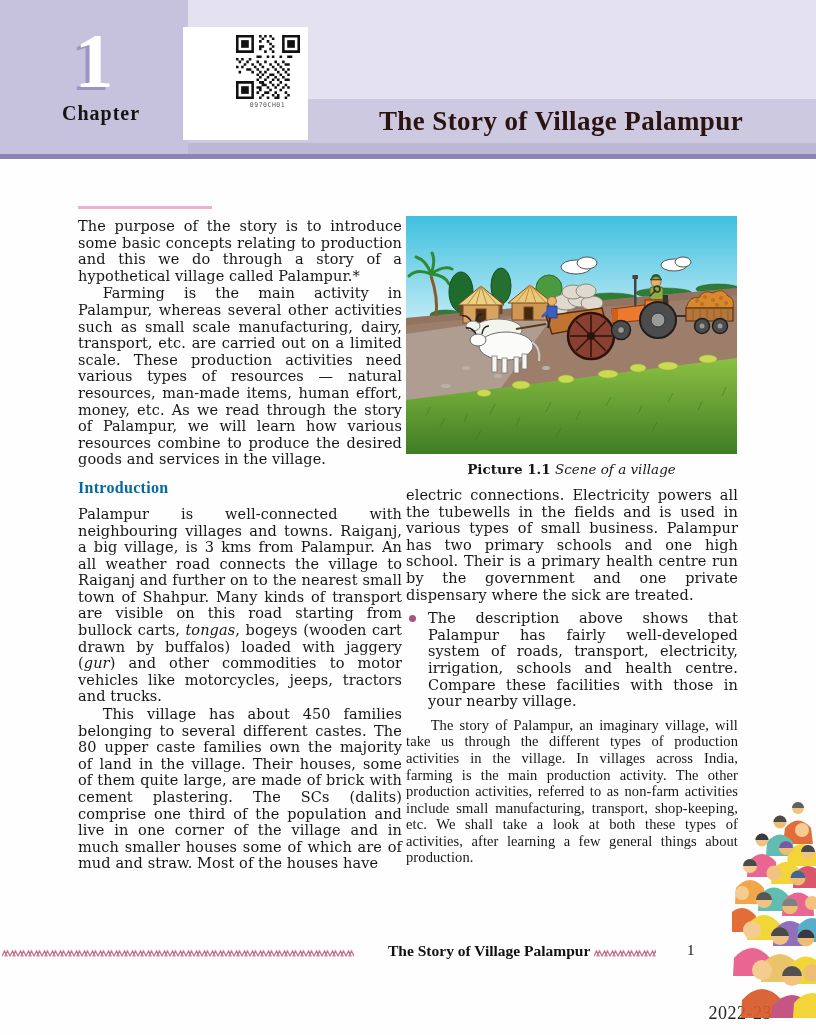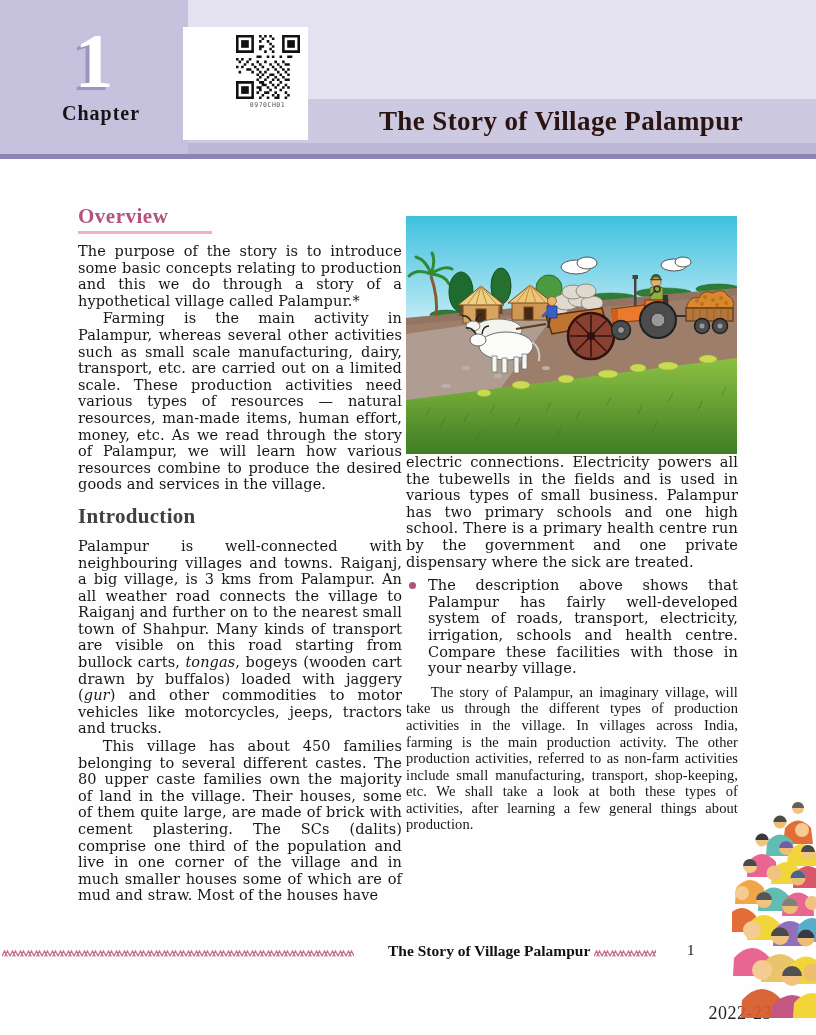--- a/index.html
+++ b/index.html
@@ -24,21 +24,21 @@
   .qr-label{font-family:"DejaVu Sans Mono",monospace;font-size:6.5px;color:#555;letter-spacing:.5px;}
 
   
   .col-left{position:absolute;left:78px;top:204px;width:324px;}
   .col-right{position:absolute;left:406px;top:216px;width:332px;}
   p{margin:0 0 1px 0;text-align:justify;font-size:14.5px;line-height:16.6px;letter-spacing:.1px;}
   .indent{text-indent:1.7em;}
   .h-overview{font-family:"Liberation Serif",serif;font-weight:700;font-size:21px;color:#b4537b;
               letter-spacing:.5px;margin:0;}
   .h-overview-rule{width:134px;height:3px;background:#efb0cd;margin:2px 0 9px 0;}
-  .h-intro{font-family:"Liberation Serif",serif;font-weight:700;font-size:21px;color:#404040;
+  .h-intro{font-family:"Liberation Serif",serif;font-weight:700;font-size:16px;color:#0369a1;
            letter-spacing:.3px;margin:11px 0 9px 0;}
   figure{margin:0;width:331px;}
   figure svg{display:block;}
   figcaption{text-align:center;font-size:13.5px;margin:7px 0 10px 0;}
   figcaption .fig-label{font-weight:700;}
   figcaption .fig-cap{font-style:italic;}
   .bullet-item{display:flex;margin:7px 0 7px 0;}
   .bullet-dot{flex:none;width:7px;height:7px;border-radius:50%;background:#a9567c;margin:5px 12px 0 3px;}
   .bullet-text{flex:1;text-align:justify;font-size:14.5px;line-height:16.6px;letter-spacing:.1px;}
   .mt{margin-top:6px;font-family:Liberation Serif, serif;}
@@ -89,21 +89,20 @@
           <path d="M0 9h1v1H0zM2 9h1v1H2zM5 9h1v1H5zM8 8h2v1H8zM12 8h1v1h-1zM14 8h1v1h-1zM17 8h1v1h-1zM20 8h2v1h-2zM1 10h1v1H1zM4 10h1v1H4zM8 10h1v1H8zM11 10h1v1h-1zM15 10h1v1h-1zM18 10h1v1h-1zM3 11h1v1H3zM6 11h1v1H6zM9 11h1v1H9zM13 11h1v1h-1zM16 11h1v1h-1zM19 11h2v1h-2zM0 12h1v1H0zM2 12h1v1H2zM7 12h1v1H7zM10 12h1v1h-1zM14 12h1v1h-1zM17 12h1v1h-1zM4 13h2v1H4zM8 13h1v1H8zM12 13h1v1h-1zM15 13h1v1h-1zM18 13h1v1h-1zM20 13h1v1h-1zM1 14h1v1H1zM6 14h1v1H6zM9 14h1v1H9zM11 14h1v1h-1zM16 14h1v1h-1zM19 14h1v1h-1z"></path>
           <path d="M8 15h1v1H8zM10 15h1v1h-1zM13 15h2v1h-2zM17 15h1v1h-1zM20 15h1v1h-1zM9 16h1v1H9zM12 16h1v1h-1zM15 16h1v1h-1zM18 16h1v1h-1zM8 17h1v1H8zM11 17h1v1h-1zM14 17h1v1h-1zM16 17h1v1h-1zM19 17h2v1h-2zM9 18h2v1H9zM13 18h1v1h-1zM17 18h1v1h-1zM10 19h2v1h-2zM14 19h1v1h-1zM16 19h1v1h-1zM19 19h1v1h-1zM8 20h2v1H8zM12 20h1v1h-1zM15 20h1v1h-1zM18 20h1v1h-1zM20 20h1v1h-1zM9 21h1v1H9zM13 21h1v1h-1zM17 21h1v1h-1zM8 22h1v1H8zM11 22h2v1h-2zM15 22h1v1h-1zM19 22h1v1h-1zM10 23h1v1h-1zM14 23h1v1h-1zM16 23h1v1h-1zM20 23h1v1h-1zM9 24h1v1H9zM12 24h1v1h-1zM15 24h2v1h-2zM19 24h1v1h-1z"></path>
         </g>
       </svg>
       <div class="qr-label">0970CH01</div>
     </div>
     <div class="hdr-rule"></div>
   </div>
 
   <section class="col-left">
-    <h2 class="h-overview">Overview</h2>
     <div class="h-overview-rule"></div>
     <p>The purpose of the story is to introduce some basic concepts relating to production and this we do through a story of a hypothetical village called Palampur.*</p>
     <p class="indent">Farming is the main activity in Palampur, whereas several other activities such as small scale manufacturing, dairy, transport, etc. are carried out on a limited scale. These production activities need various types of resources — natural resources, man-made items, human effort, money, etc. As we read through the story of Palampur, we will learn how various resources combine to produce the desired goods and services in the village.</p>
     <h3 class="h-intro">Introduction</h3>
     <p><span>Palampur is well-connected with neighbouring villages and towns. Raiganj, a big village, is 3 kms from Palampur. An all weather road connects the village to Raiganj and further on to the nearest small town of Shahpur. Many kinds of transport are visible on this road starting from bullock carts, </span><i>tongas</i><span>, bogeys (wooden cart drawn by buffalos) loaded with jaggery (</span><i>gur</i><span>) and other commodities to motor vehicles like motorcycles, jeeps, tractors and trucks.</span></p>
     <p class="indent">This village has about 450 families belonging to several different castes. The 80 upper caste families own the majority of land in the village. Their houses, some of them quite large, are made of brick with cement plastering. The SCs (dalits) comprise one third of the population and live in one corner of the village and in much smaller houses some of which are of mud and straw. Most of the houses have</p>
   </section>
 
   <section class="col-right">
     <figure>
@@ -252,22 +251,23 @@
         <g fill="#cada52" stroke="#9ab02f" stroke-width="0.5">
           <ellipse cx="115" cy="169" rx="9" ry="4"></ellipse>
             <ellipse cx="160" cy="163" rx="8" ry="4"></ellipse>
           <ellipse cx="202" cy="158" rx="10" ry="4"></ellipse>
             <ellipse cx="232" cy="152" rx="8" ry="4"></ellipse>
           <ellipse cx="262" cy="150" rx="10" ry="4"></ellipse>
             <ellipse cx="302" cy="143" rx="9" ry="4"></ellipse>
           <ellipse cx="78" cy="177" rx="7" ry="3.5"></ellipse>
         </g>
       </svg>
+      <figcaption><span class="fig-label">Picture 1.1</span> <span class="fig-cap">Scene of a village</span></figcaption>
     </figure>
-    <p>electric connections. Electricity powers all the tubewells in the fields and is used in various types of small business. Palampur has two primary schools and one high school. There is a primary health centre run by the government and one private dispensary where the sick are treated.</p>
+    <p>electric connections. Electricity powers all the tubewells in the fields and is used in various types of small business. Palampur has two primary schools and one high school. Their is a primary health centre run by the government and one private dispensary where the sick are treated.</p>
     <div class="bullet-item">
       <span class="bullet-dot"></span>
       <div class="bullet-text">The description above shows that Palampur has fairly well-developed system of roads, transport, electricity, irrigation, schools and health centre. Compare these facilities with those in your nearby village.</div>
     </div>
     <p class="indent mt">The story of Palampur, an imaginary village, will take us through the different types of production activities in the village. In villages across India, farming is the main production activity. The other production activities, referred to as non-farm activities include small manufacturing, transport, shop-keeping, etc. We shall take a look at both these types of activities, after learning a few general things about production.</p>
   </section>
 
 
   <div class="page-footer">
     <svg class="zz zz-left" width="352" height="10">

